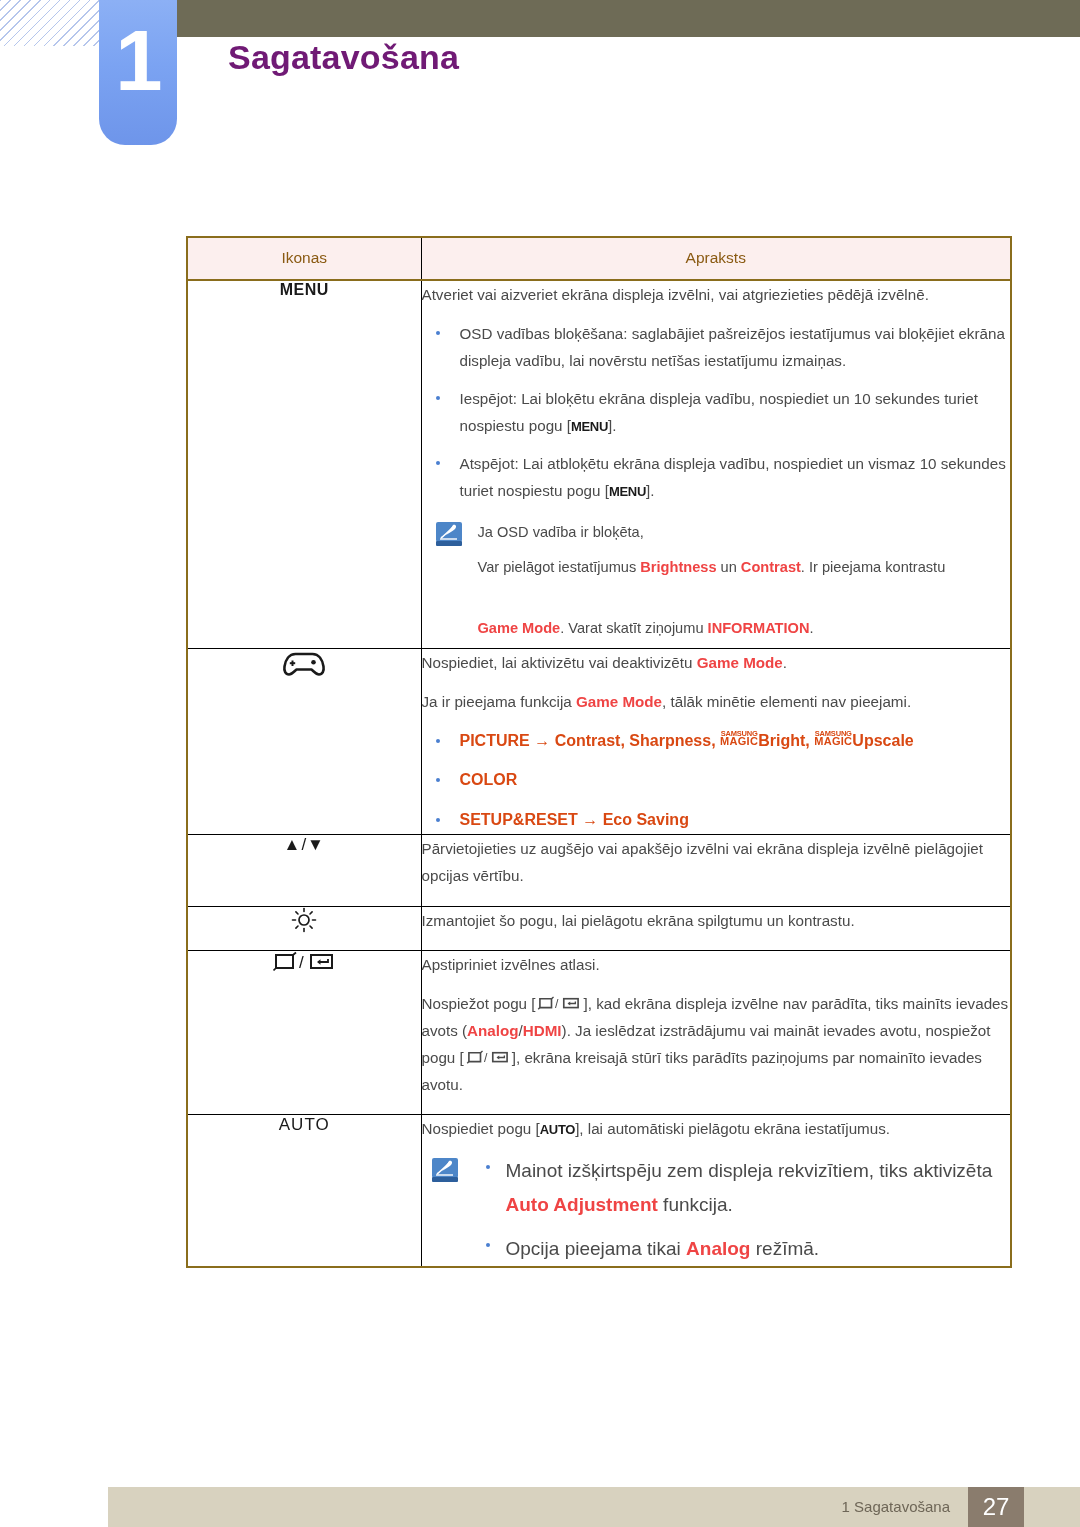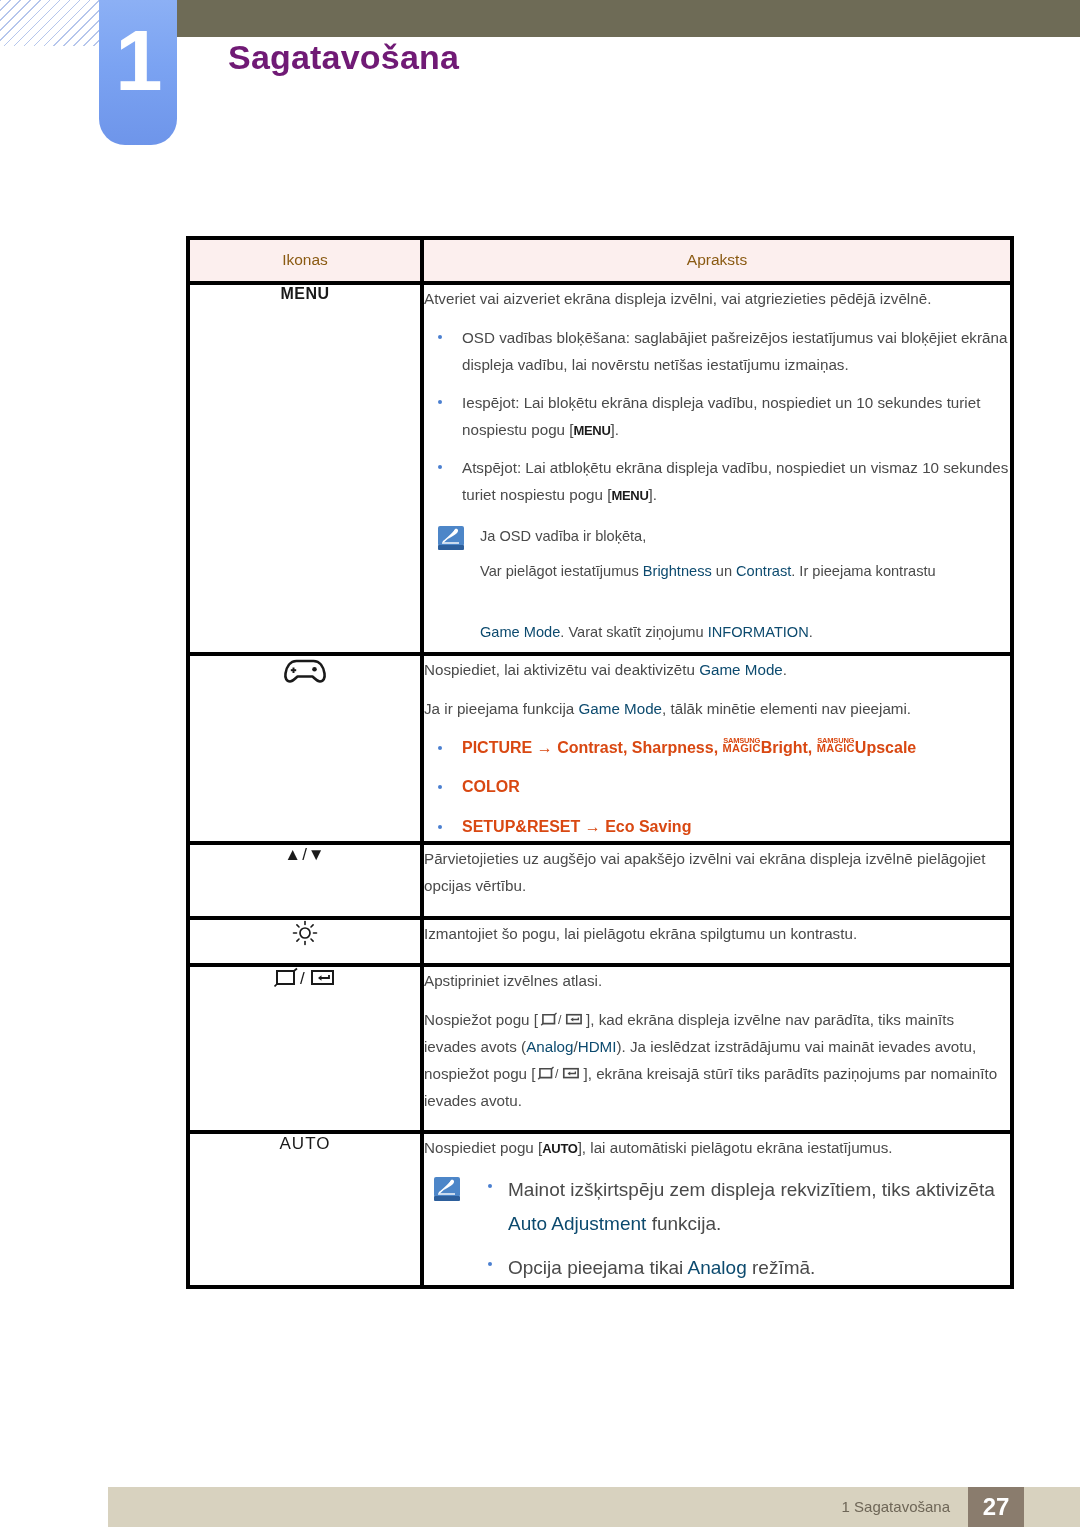--- a/index.html
+++ b/index.html
@@ -70,21 +70,21 @@
     left: 186px; top: 236px;
     width: 824px;
   }
   table.spec {
     width: 824px;
     border-collapse: collapse;
     border: 2px solid #8a6d1c;
     table-layout: fixed;
   }
   table.spec th, table.spec td {
-    border: 4px solid #000000;
+    border: 1px solid #000000;
     padding: 0;
     vertical-align: top;
   }
   table.spec thead th {
     background: #fcefee;
     color: #8a5a12;
     font-size: 15.5px;
     font-weight: 400;
     text-align: center;
     padding: 11px 0 12px 0;
@@ -157,21 +157,21 @@
     padding-left: 50px;
     margin-top: 12px;
   }
   .note-inline .noteicon {
     position: absolute;
     left: 10px; top: 4px;
     width: 26px; height: 24px;
   }
   .note-inline ul.bullets li { padding-left: 34px; font-size: 19px; }
 
-  .o { color: #0c4a6e; font-weight: 400; }
+  .o { color: #ef4444; font-weight: 700; }
 
   
   .kc {
     font-family: "Liberation Sans", sans-serif;
     font-weight: 700;
     font-size: 13px;
     color: #1a1a1a;
     letter-spacing: -0.3px;
   }
 
@@ -212,21 +212,21 @@
     color: #6e6657;
     font-size: 15px;
   }
   .foot-page {
     position: absolute;
     left: 968px; top: 1487px;
     width: 56px; height: 40px;
     background: #8a7c6d;
     color: #ffffff;
     font-size: 24px;
-    font-weight: 700;
+    font-weight: 400;
     text-align: center;
     line-height: 40px;
   }
 </style>
 </head>
 <body>
 
 <div class="hatch"></div>
 <div class="olive-bar"></div>
 <div class="chapter-tab"></div>

